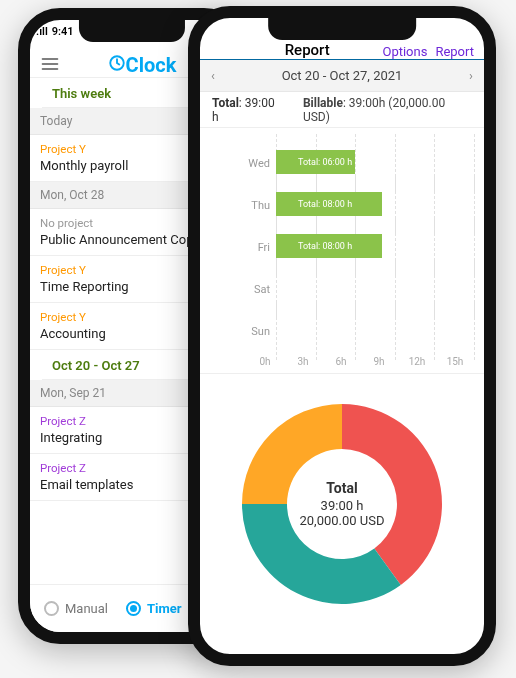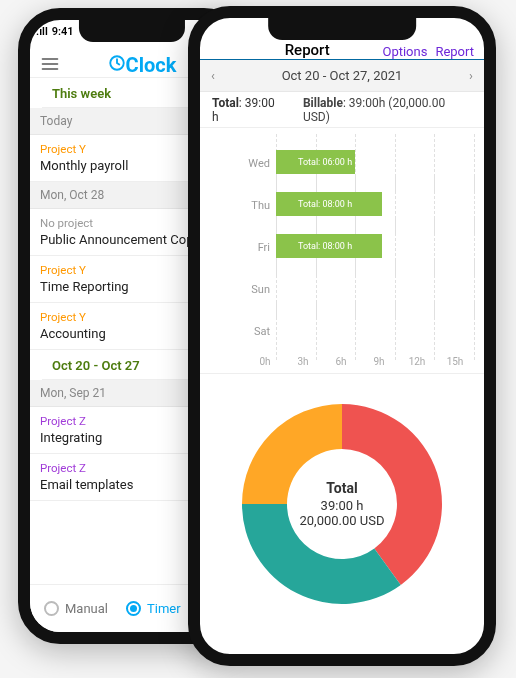--- a/index.html
+++ b/index.html
@@ -124,21 +124,21 @@
     font-size: 13px;
   }
   .radio { display: flex; align-items: center; gap: 6px; }
   .radio-circle {
     width: 15px; height: 15px; border: 2px solid #bbb; border-radius: 50%;
   }
   .radio.active .radio-circle { border-color: #03a9f4; }
   .radio.active .radio-dot {
     width: 7px; height: 7px; background: #03a9f4; border-radius: 50%; margin: 2px;
   }
-  .radio.active { color: #03a9f4; font-weight: 400; }
+  .radio.active { color: #03a9f4; font-weight: 700; }
   .radio span.lbl { color: #777; }
   .radio.active span.lbl { color: #03a9f4; }
 
   
   .right-header {
     height: 42px;
     padding-top: 20px;
     border-bottom: 1px solid #0369a1;
     position: relative;
   }
@@ -365,32 +365,32 @@
             <div class="grid" style="left: 0%;"></div>
             <div class="grid" style="left: 20%;"></div>
             <div class="grid" style="left: 40%;"></div>
             <div class="grid" style="left: 60%;"></div>
             <div class="grid" style="left: 80%;"></div>
             <div class="grid" style="left: 100%;"></div>
             <div class="bar" style="width: 53.3333%; background: rgb(139, 195, 74);">Total: 08:00 h</div>
           </div>
         </div>
         <div class="chart-row">
-          <div class="day">Sun</div>
+          <div class="day">Sat</div>
           <div class="bar-track">
             <div class="grid" style="left: 0%;"></div>
             <div class="grid" style="left: 20%;"></div>
             <div class="grid" style="left: 40%;"></div>
             <div class="grid" style="left: 60%;"></div>
             <div class="grid" style="left: 80%;"></div>
             <div class="grid" style="left: 100%;"></div>
           </div>
         </div>
         <div class="chart-row">
-          <div class="day">Sat</div>
+          <div class="day">Sun</div>
           <div class="bar-track">
             <div class="grid" style="left: 0%;"></div>
             <div class="grid" style="left: 20%;"></div>
             <div class="grid" style="left: 40%;"></div>
             <div class="grid" style="left: 60%;"></div>
             <div class="grid" style="left: 80%;"></div>
             <div class="grid" style="left: 100%;"></div>
           </div>
         </div>
       </div>

